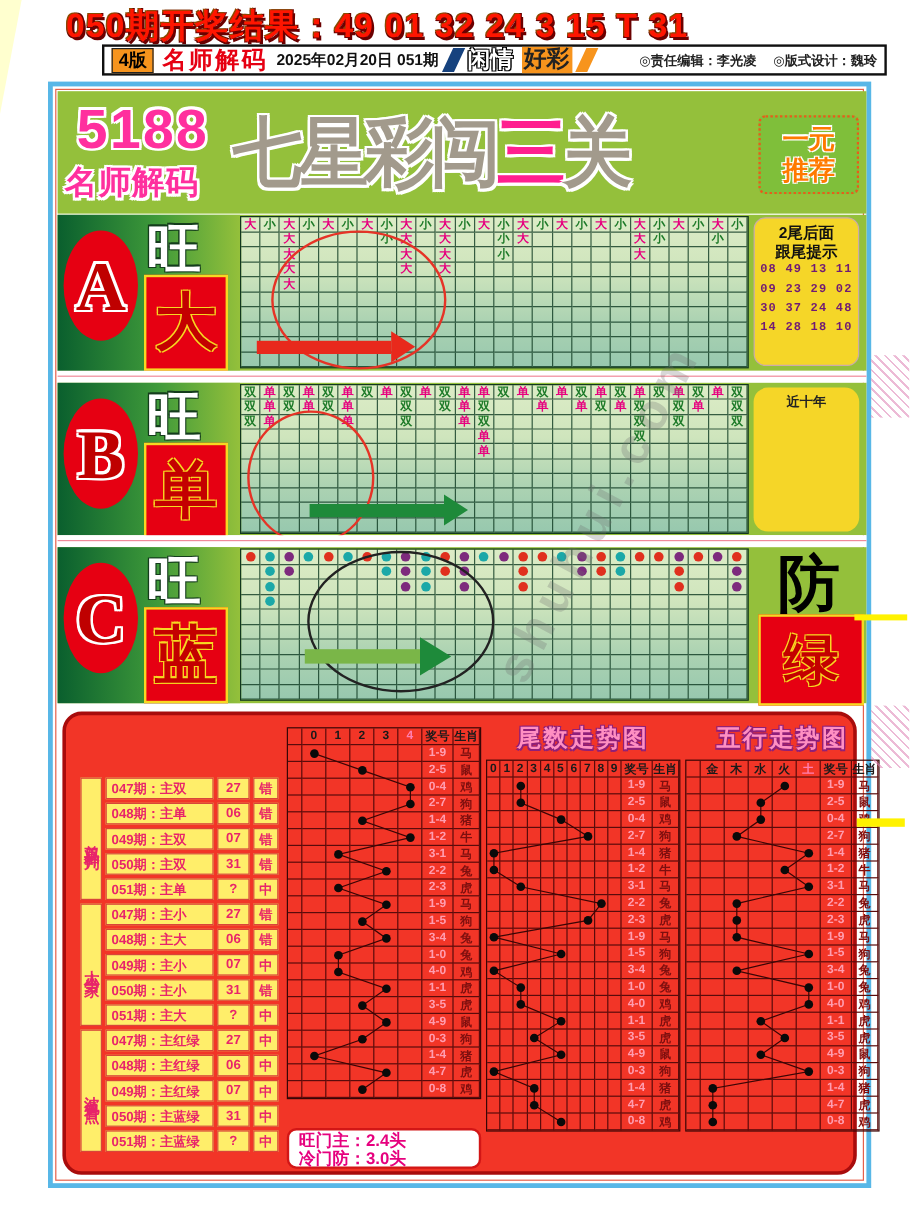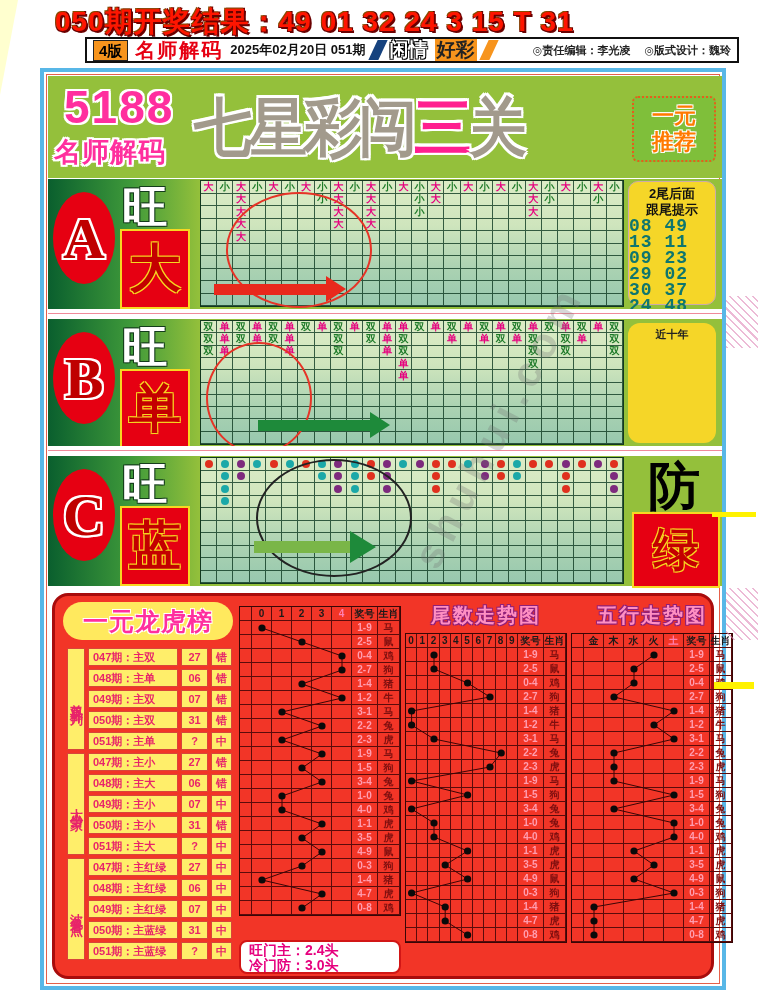--- a/index.html
+++ b/index.html
@@ -52,21 +52,21 @@
   .arrowB-shaft{left:58px;top:100px;width:112px;height:11px;background:#1e8a3a;}
   .arrowB-head{left:170px;top:92px;width:0;height:0;border-left:20px solid #1e8a3a;border-top:13px solid transparent;border-bottom:13px solid transparent;}
   .ellipseC{left:56px;top:2px;width:152px;height:114px;border:2px solid #222;border-radius:50%;}
   .arrowC-shaft{left:54px;top:84px;width:96px;height:12px;background:#7ab648;}
   .arrowC-head{left:150px;top:74px;width:0;height:0;border-left:26px solid #1e8a3a;border-top:16px solid transparent;border-bottom:16px solid transparent;}
   .gapline{left:1px;width:674px;height:10px;background:#fff;}
   .gapline::after{content:"";position:absolute;left:0;top:4px;width:100%;height:1px;background:#f08a9a;}
   
   .hintbox{left:580px;top:2px;width:88px;height:124px;background:#f5d628;border-radius:10px;border:1px solid #caa;display:flex;flex-direction:column;align-items:center;padding-top:4px;box-sizing:border-box;}
   .hintbox .t{font-size:13px;font-weight:bold;color:#111;line-height:16px;}
-  .hintbox .n{font-size:18px;font-weight:bold;color:#0f766e;line-height:16px;letter-spacing:1px;font-family:"Liberation Mono","DejaVu Sans Mono",monospace;}
+  .hintbox .n{font-size:10px;font-weight:bold;color:#701a75;line-height:16px;letter-spacing:1px;font-family:"Liberation Mono","DejaVu Sans Mono",monospace;}
   .decadebox{left:580px;top:4px;width:88px;height:120px;background:#f5d628;border-radius:12px;}
   .decadebox span{position:absolute;left:0;top:4px;width:100%;text-align:center;font-size:11px;font-weight:bold;color:#222;}
   .fanglabel{left:578px;top:-4px;width:96px;text-align:center;font-size:52px;font-weight:bold;color:#000;}
   .lvbox{left:584px;top:56px;width:84px;height:72px;background:#e60012;border:2px solid #f7d821;display:flex;align-items:center;justify-content:center;}
   .lvbox span{font-size:46px;font-weight:bold;color:#c40000;}
   
   .redpanel{left:5px;top:518px;width:662px;height:386px;background:#f23527;border:3px solid #a80c0c;border-radius:16px;box-sizing:border-box;}
   .lhtitle{left:8px;top:6px;width:170px;height:38px;background:#ffe95e;border-radius:19px;display:flex;align-items:center;justify-content:center;font-size:25px;font-weight:bold;color:#ff2f9e;letter-spacing:1px;}
   .lhtable{left:12px;top:52px;display:grid;grid-template-columns:18px 90px 27px 21px;gap:3px;grid-auto-rows:18px;}
   .lhcell{background:#ffee6a;color:#e8246a;font-weight:bold;font-size:11px;display:flex;align-items:center;justify-content:center;border:1px solid #d8453a;box-sizing:border-box;}
@@ -1068,21 +1068,20 @@
           <div class="abs arrowC-shaft"></div>
           <div class="abs arrowC-head"></div>
         </div>
         <div class="abs fanglabel">防</div>
         <div class="abs lvbox">
             <span class="oy">绿</span>
           </div>
       </div>
 
       <div class="abs redpanel">
-        <div class="abs lhtitle ow1">一元龙虎榜</div>
         <div class="abs lhtable" id="lhTable">
             <div class="lhcell lhgroup" style="grid-area: 1 / 1 / span 5;">单双神判</div>
             <div class="lhcell lhlabel" style="grid-area: 1 / 2;">047期：主双</div>
             <div class="lhcell" style="grid-area: 1 / 3;">27</div>
             <div class="lhcell" style="grid-area: 1 / 4;">错</div>
             <div class="lhcell lhlabel" style="grid-area: 2 / 2;">048期：主单</div>
             <div class="lhcell" style="grid-area: 2 / 3;">06</div>
             <div class="lhcell" style="grid-area: 2 / 4;">错</div>
             <div class="lhcell lhlabel" style="grid-area: 3 / 2;">049期：主双</div>
             <div class="lhcell" style="grid-area: 3 / 3;">07</div>

